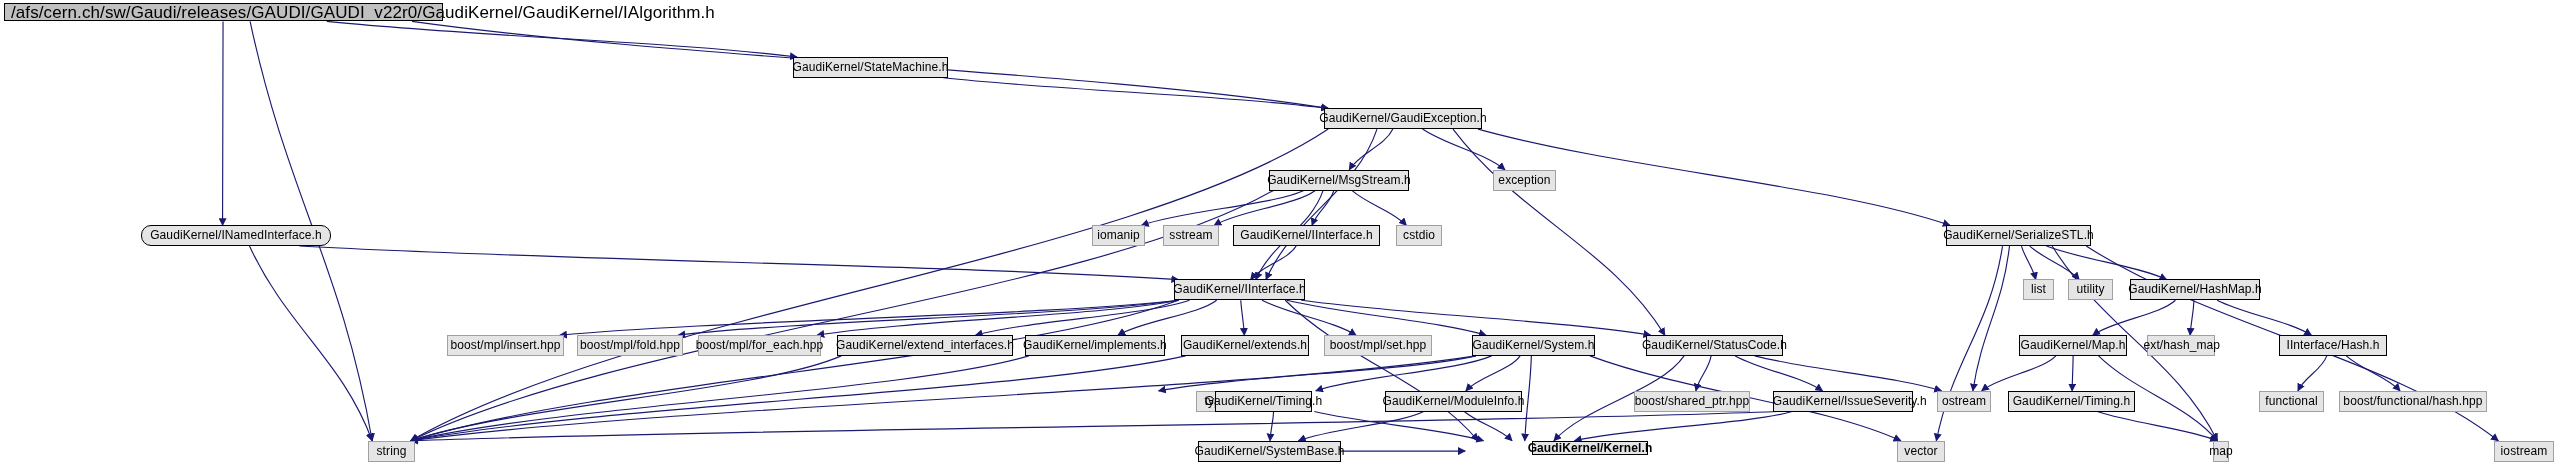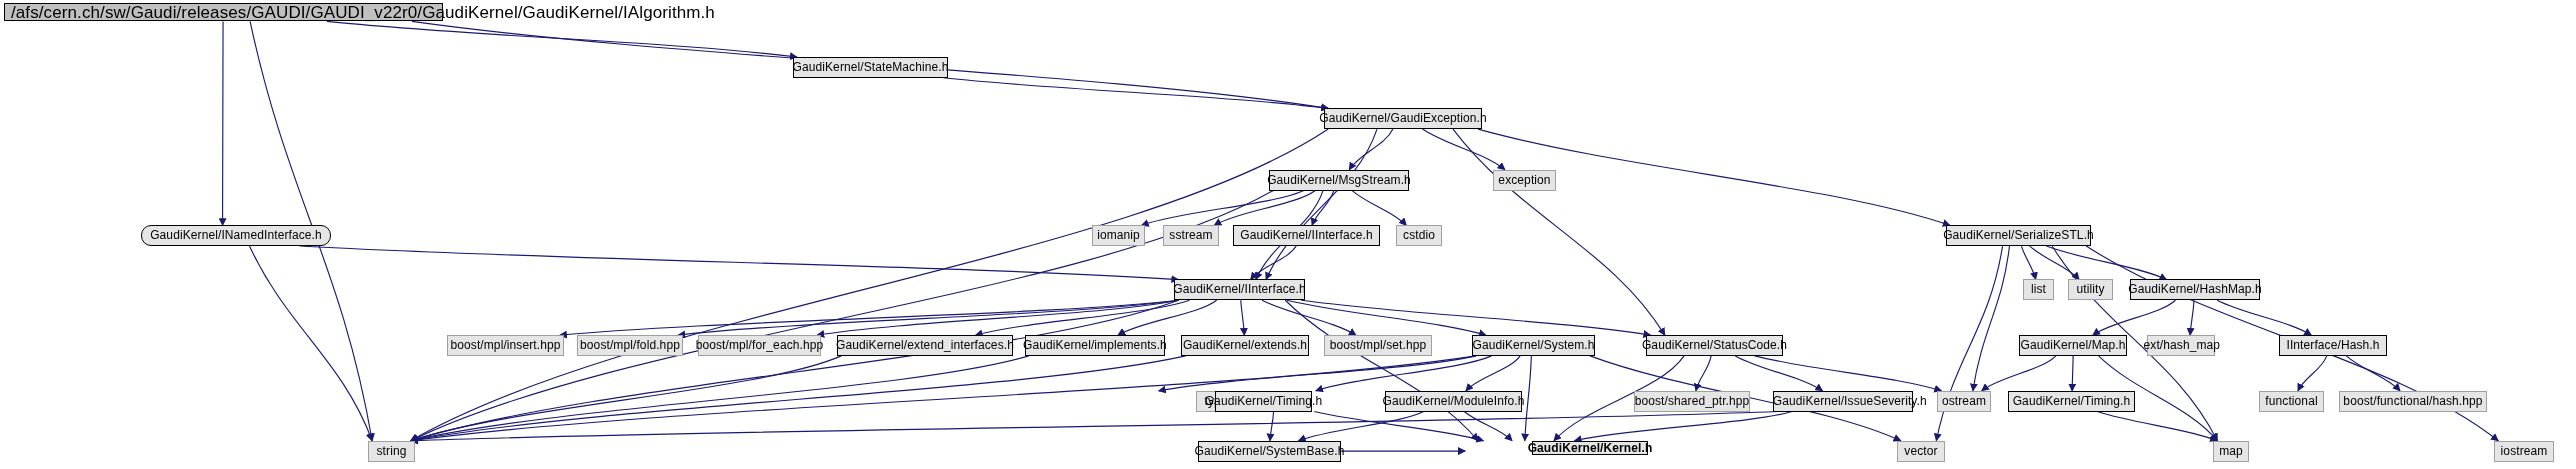--- a/index.html
+++ b/index.html
@@ -167,17 +167,17 @@
       <div class="node grey" style="left: 1634px; top: 391px; width: 116px; height: 20.7px;">boost/shared_ptr.hpp</div>
       <div class="node solid" style="left: 1773px; top: 391px; width: 140px; height: 20.7px; padding-left: 20px;">GaudiKernel/IssueSeverity.h</div>
       <div class="node grey" style="left: 1937px; top: 391px; width: 54px; height: 20.7px;">ostream</div>
       <div class="node solid" style="left: 2008px; top: 391px; width: 127px; height: 20.7px;">GaudiKernel/Timing.h</div>
       <div class="node grey" style="left: 2259px; top: 391px; width: 65px; height: 20.7px;">functional</div>
       <div class="node grey" style="left: 2339px; top: 391px; width: 148px; height: 20.7px;">boost/functional/hash.hpp</div>
       <div class="node grey" style="left: 368px; top: 441px; width: 47px; height: 20.7px;">string</div>
       <div class="node solid" style="left: 1198px; top: 441px; width: 143px; height: 20.7px;">GaudiKernel/SystemBase.h</div>
       <div class="node solid" style="left: 1532px; top: 441px; width: 116px; height: 14px; font-weight: bold;">GaudiKernel/Kernel.h</div>
       <div class="node grey" style="left: 1897px; top: 441px; width: 48px; height: 20.7px;">vector</div>
-      <div class="node grey" style="left: 2213px; top: 441px; width: 36px; height: 20.7px;">map</div>
+      <div class="node grey" style="left: 2213px; top: 441px; width: 16px; height: 20.7px;">map</div>
       <div class="node grey" style="left: 2494px; top: 441px; width: 60px; height: 20.7px;">iostream</div>
     </div>
 </div>
 
 
 </body></html>

